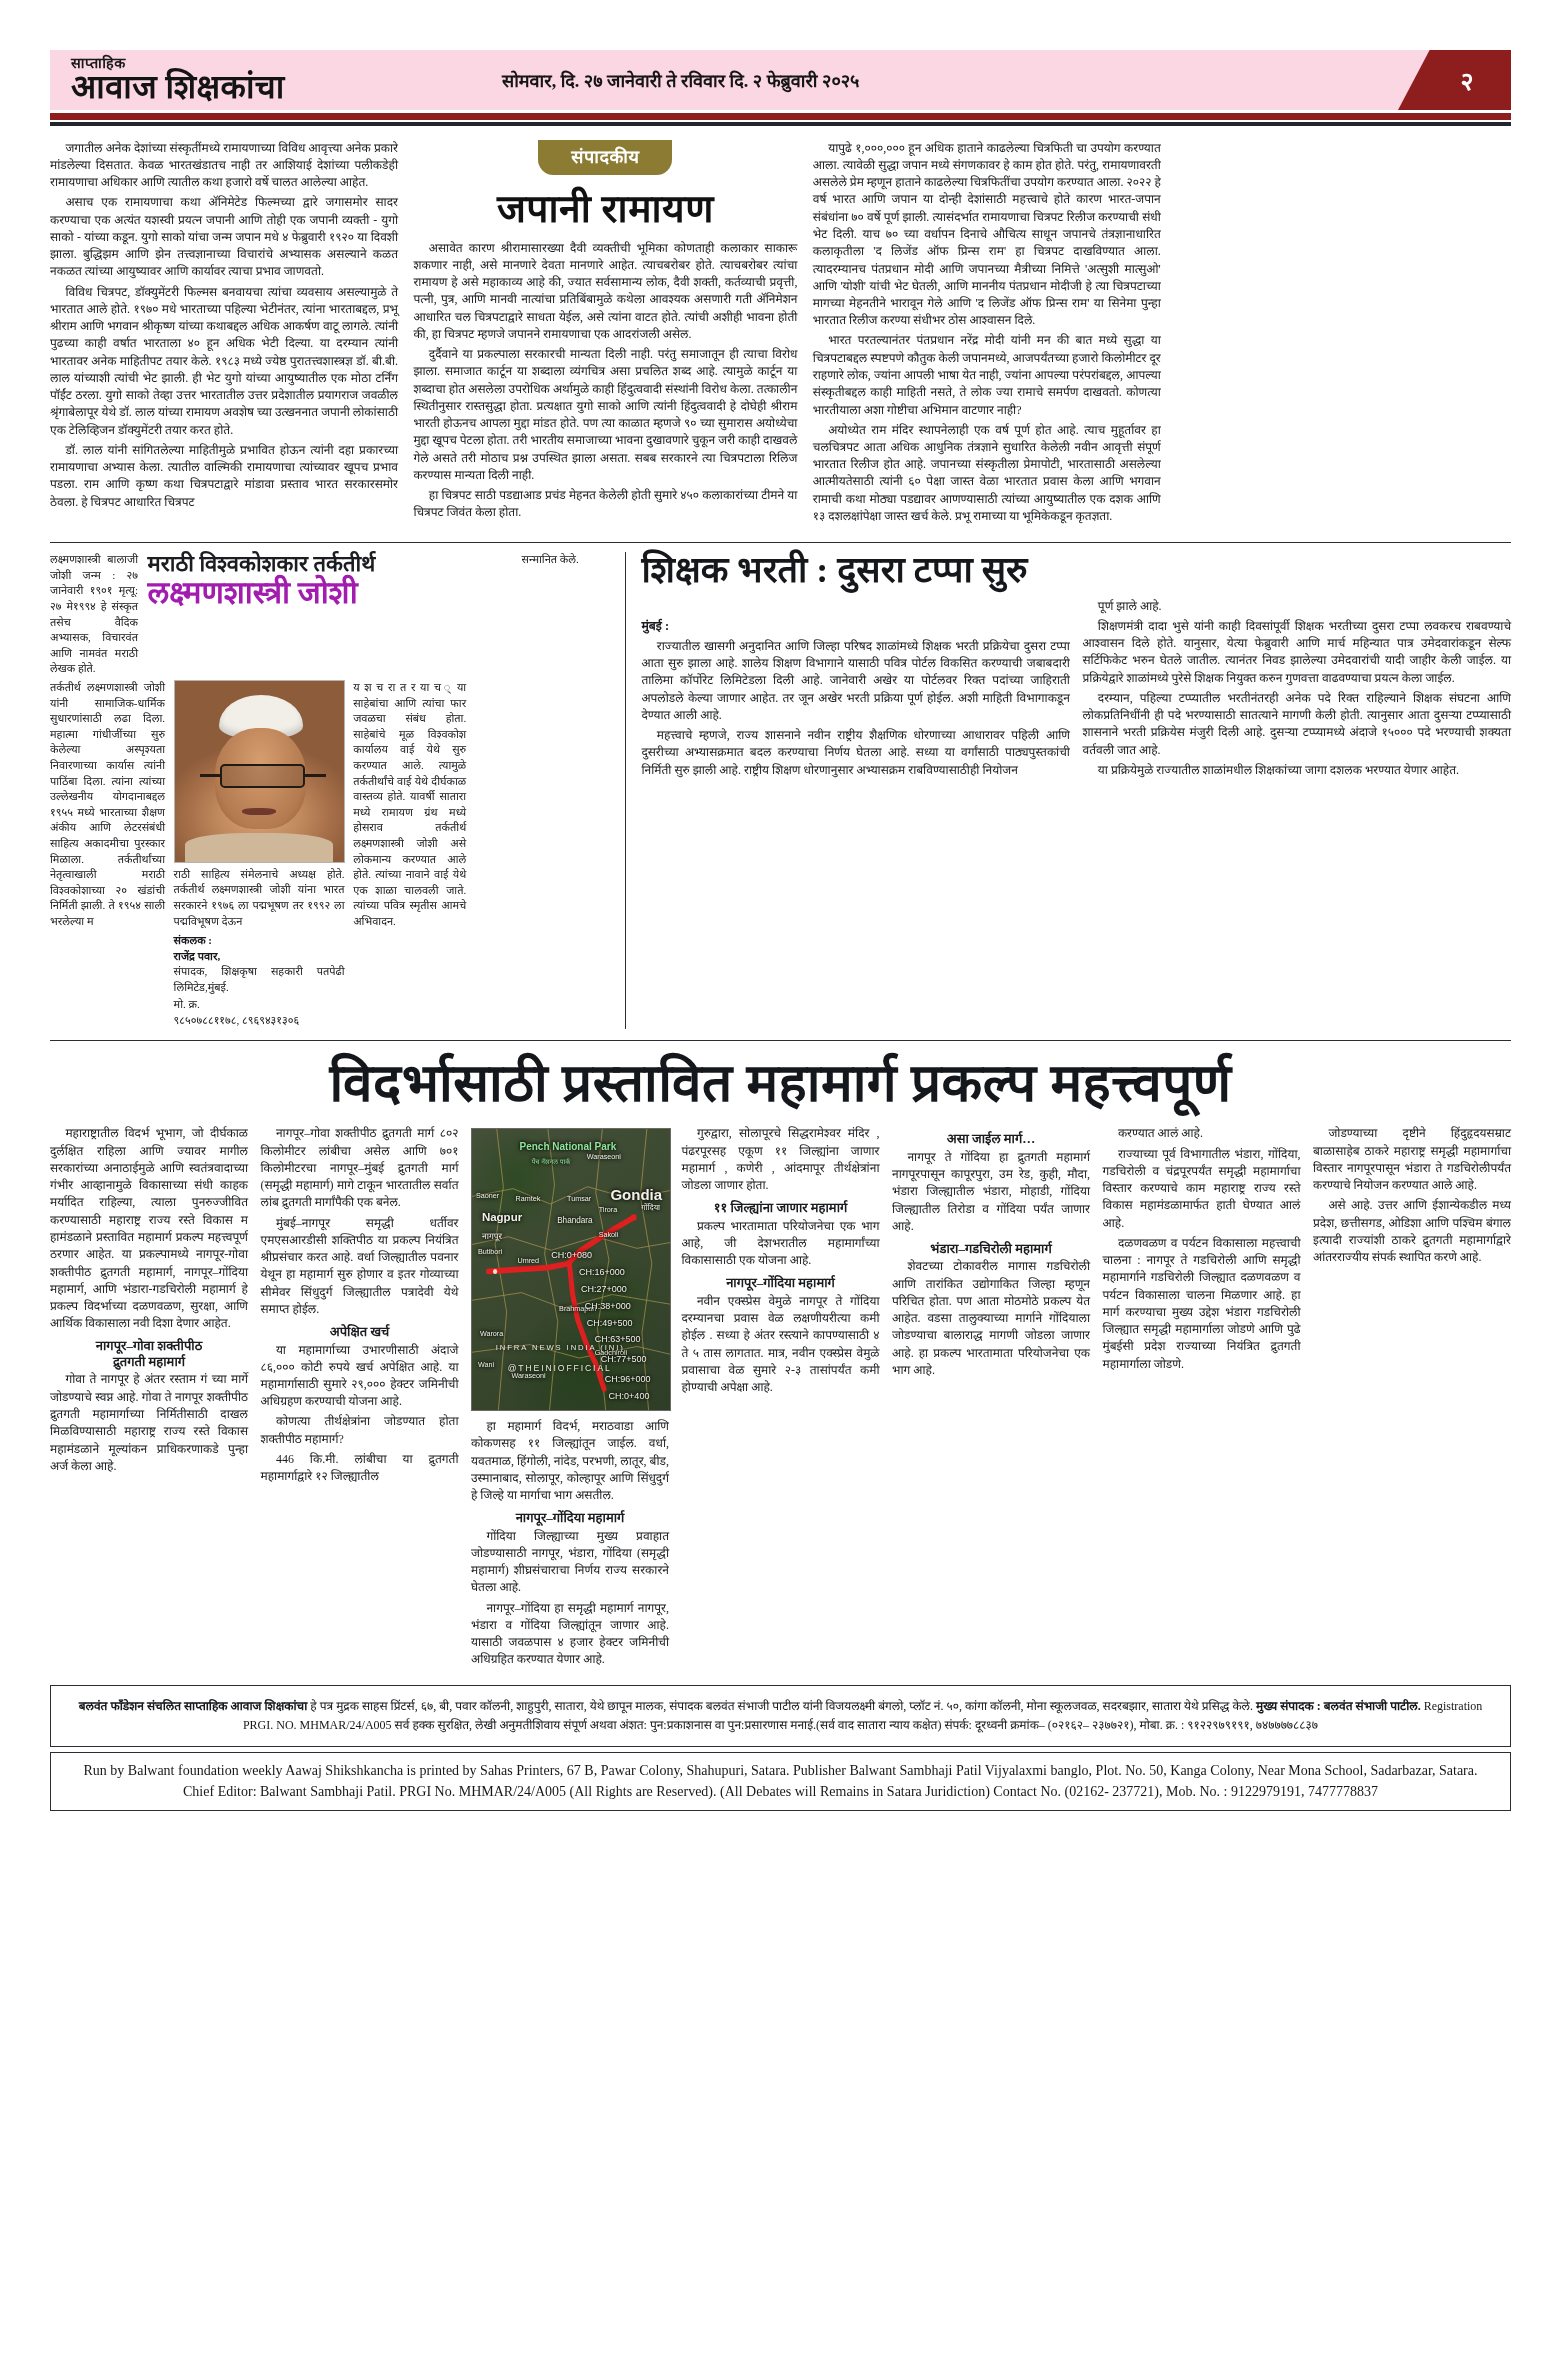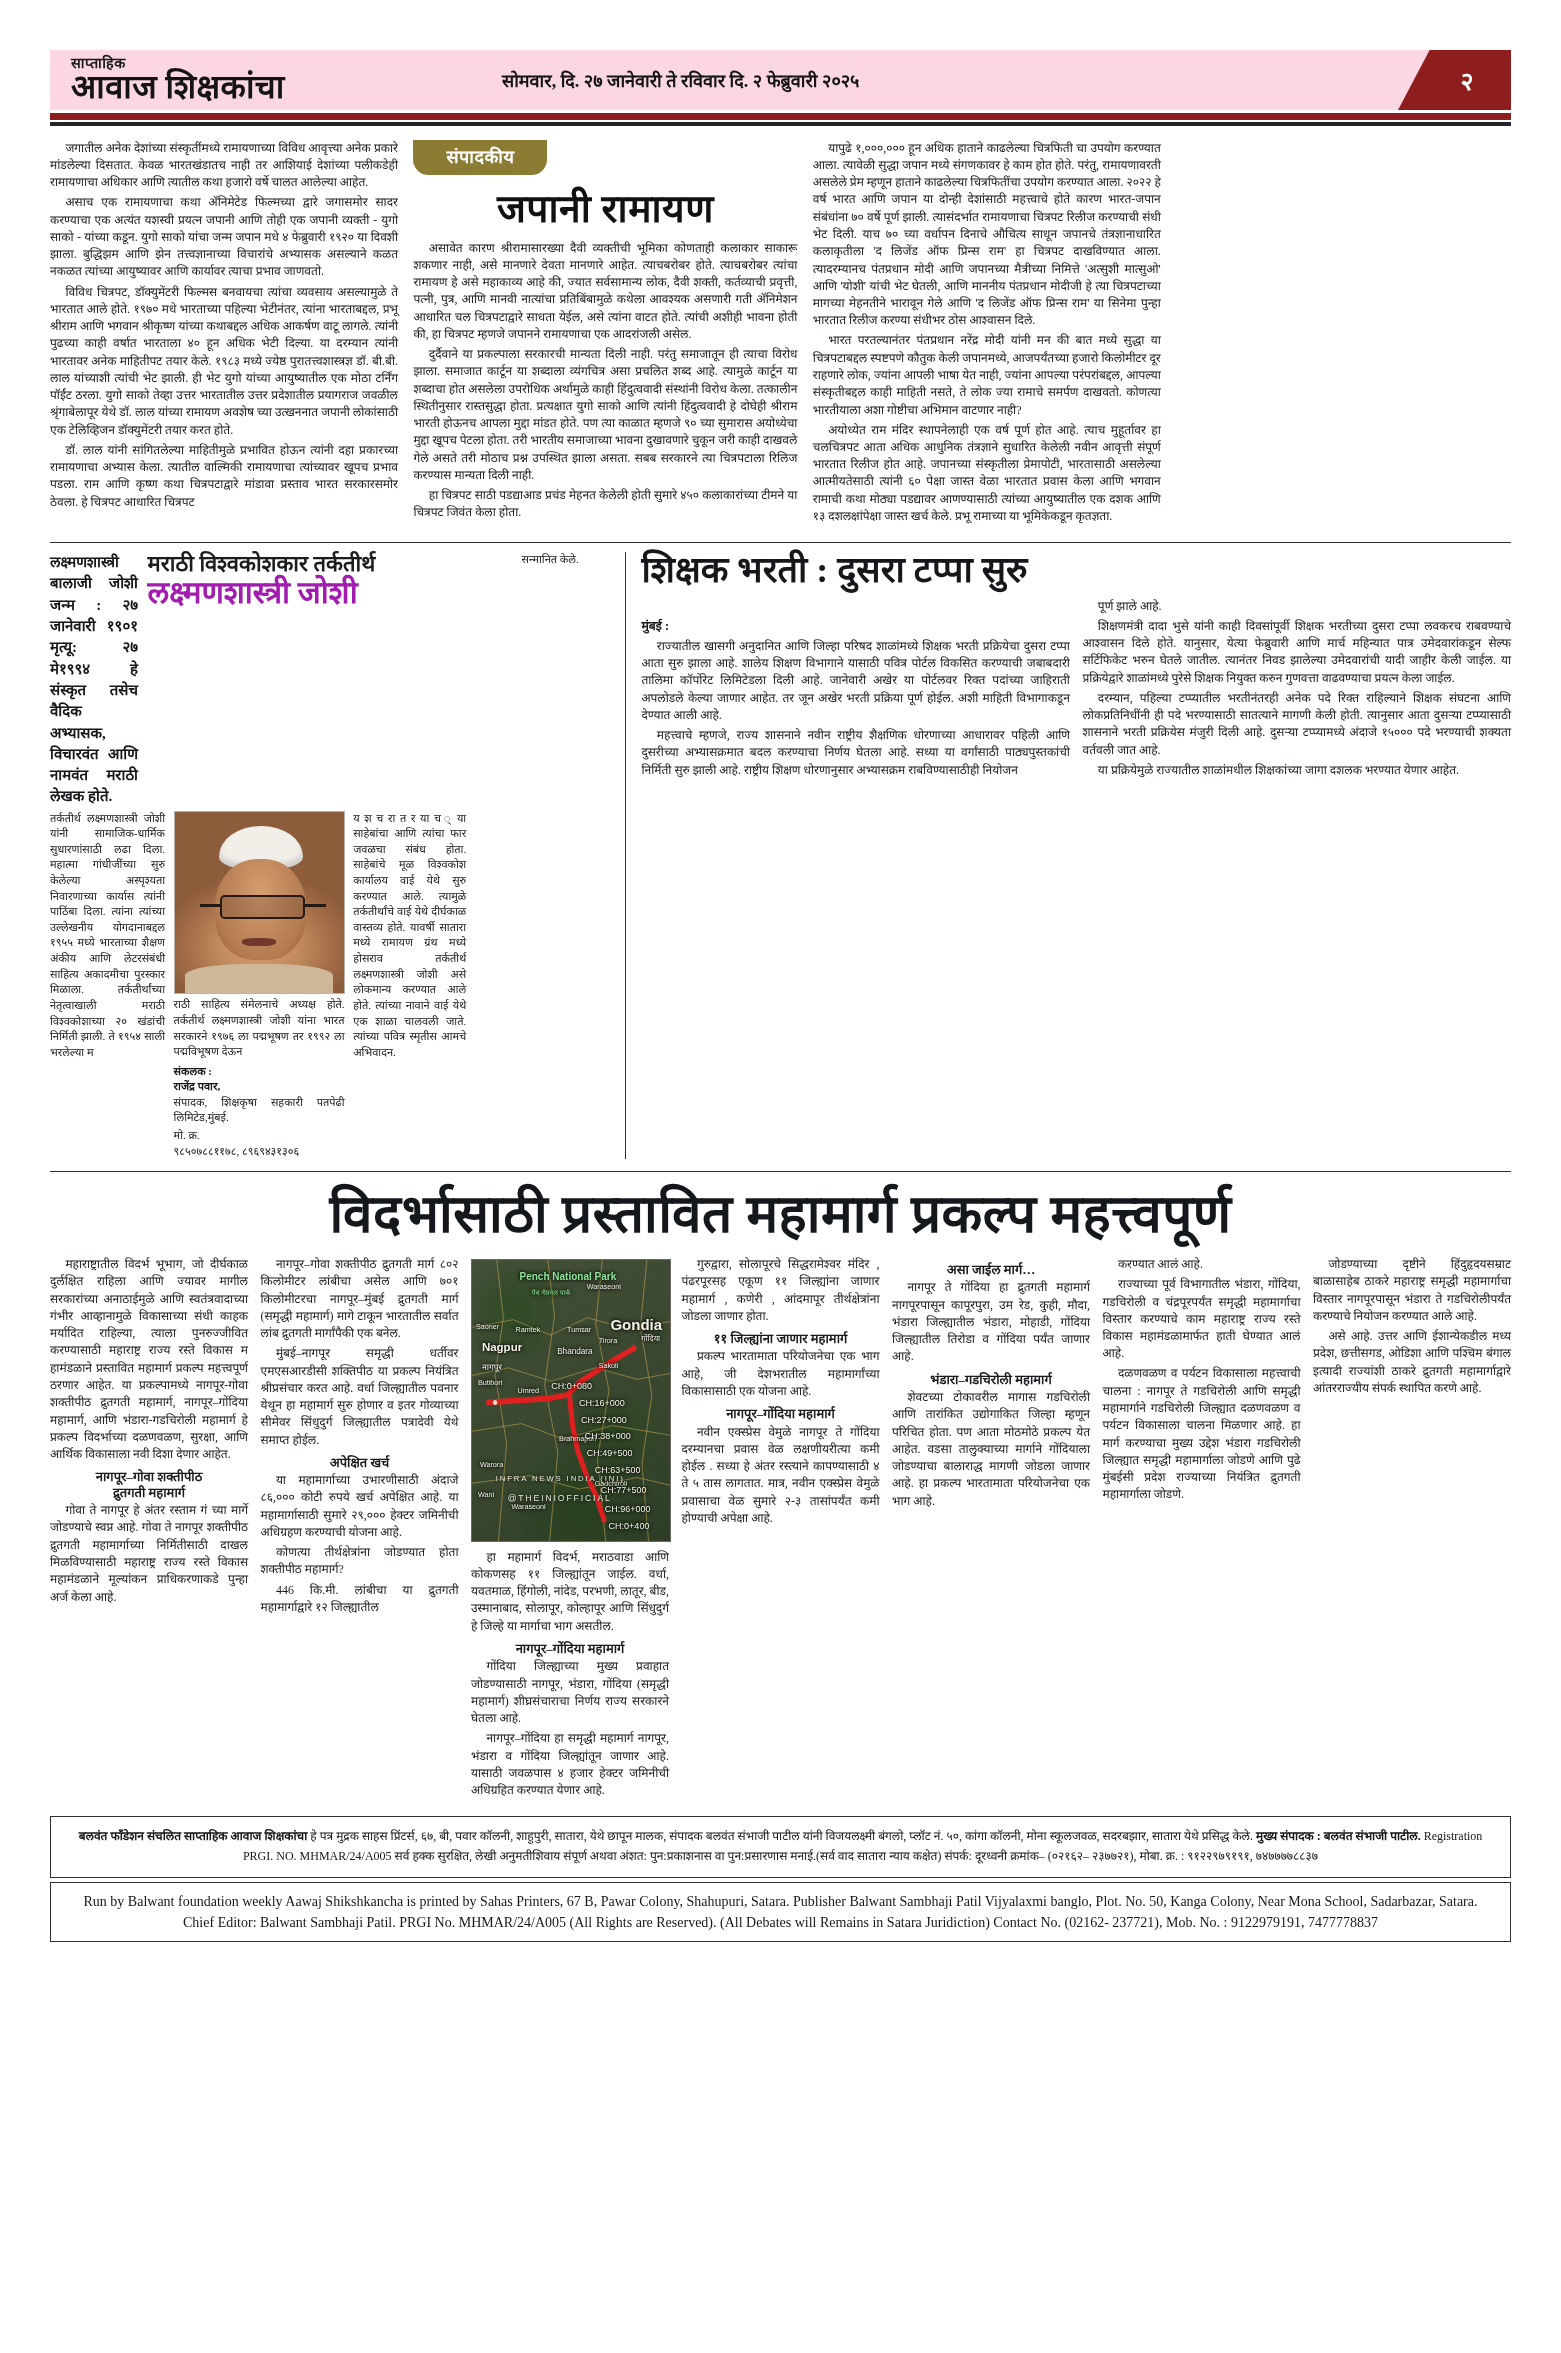--- a/index.html
+++ b/index.html
@@ -28,33 +28,33 @@
 
   
   .body-txt{font-size:12px;line-height:1.44;text-align:justify;text-justify:inter-word;color:#1a1c1f;hyphens:auto;}
   .body-txt p{margin:0 0 2.9px 0;text-indent:15.4px;}
   .body-txt p:first-child{text-indent:15.4px;}
 
   
   .sec-editorial{display:flex;gap:15.4px;padding-top:13.4px;}
   .ed-col{width:348px;flex:0 0 348px;}
   .ed-center{width:384px;flex:0 0 384px;}
-  .ed-badge-wrap{margin-bottom:14px;}
+  .ed-badge-wrap{text-align:center;margin-bottom:14px;}
   .ed-badge{display:inline-block;background:#8c7b33;color:#fff;font-size:18px;font-weight:bold;
     padding:4.8px 33px 6.7px;border-radius:0 0 15.4px 15.4px;letter-spacing:0.5px;}
   .ed-headline{text-align:center;font-size:39px;font-weight:bold;color:#111;letter-spacing:0.5px;
     line-height:1.05;margin:3.8px 0 9.6px;}
 
   
   .sec-mid{display:flex;gap:0;margin-top:13.4px;border-top:1.9px solid #2a2d31;padding-top:9.6px;}
   .mid-left{width:576px;flex:0 0 576px;padding-right:11.5px;box-sizing:border-box;border-right:1.9px solid #2a2d31;}
   .mid-right{flex:1;padding-left:15.4px;box-sizing:border-box;}
 
   .bio-flex{display:flex;gap:9.6px;}
-  .bio-narrow{width:88px;flex:0 0 88px;font-size:15px;line-height:1.42;text-align:justify;font-weight:bold;}
+  .bio-narrow{width:88px;flex:0 0 88px;font-size:11px;line-height:1.42;text-align:justify;}
   .bio-main{flex:1;}
   .mid-kicker{font-size:22px;font-weight:bold;color:#1b1d21;line-height:1.1;margin:0 0 1px;}
   .mid-title{font-size:31px;font-weight:bold;color:#a21caf;line-height:1.06;margin:0 0 5.8px;}
   .bio-body{display:flex;gap:8.6px;margin-top:2.9px;}
   .bio-col{font-size:11px;line-height:1.42;text-align:justify;}
   .bio-col.c1{width:115px;flex:0 0 115px;}
   .bio-col.c3{width:113px;flex:0 0 113px;}
   .portrait{width:169px;height:181px;flex:0 0 169px;border:1px solid #b9b3ad;background:
     radial-gradient(ellipse 58% 40% at 50% 74%, #d9a377 0%, #c08a5e 42%, #a8714a 70%, #8d5c3b 100%),
     linear-gradient(#cfc8c0,#b9b0a6);

